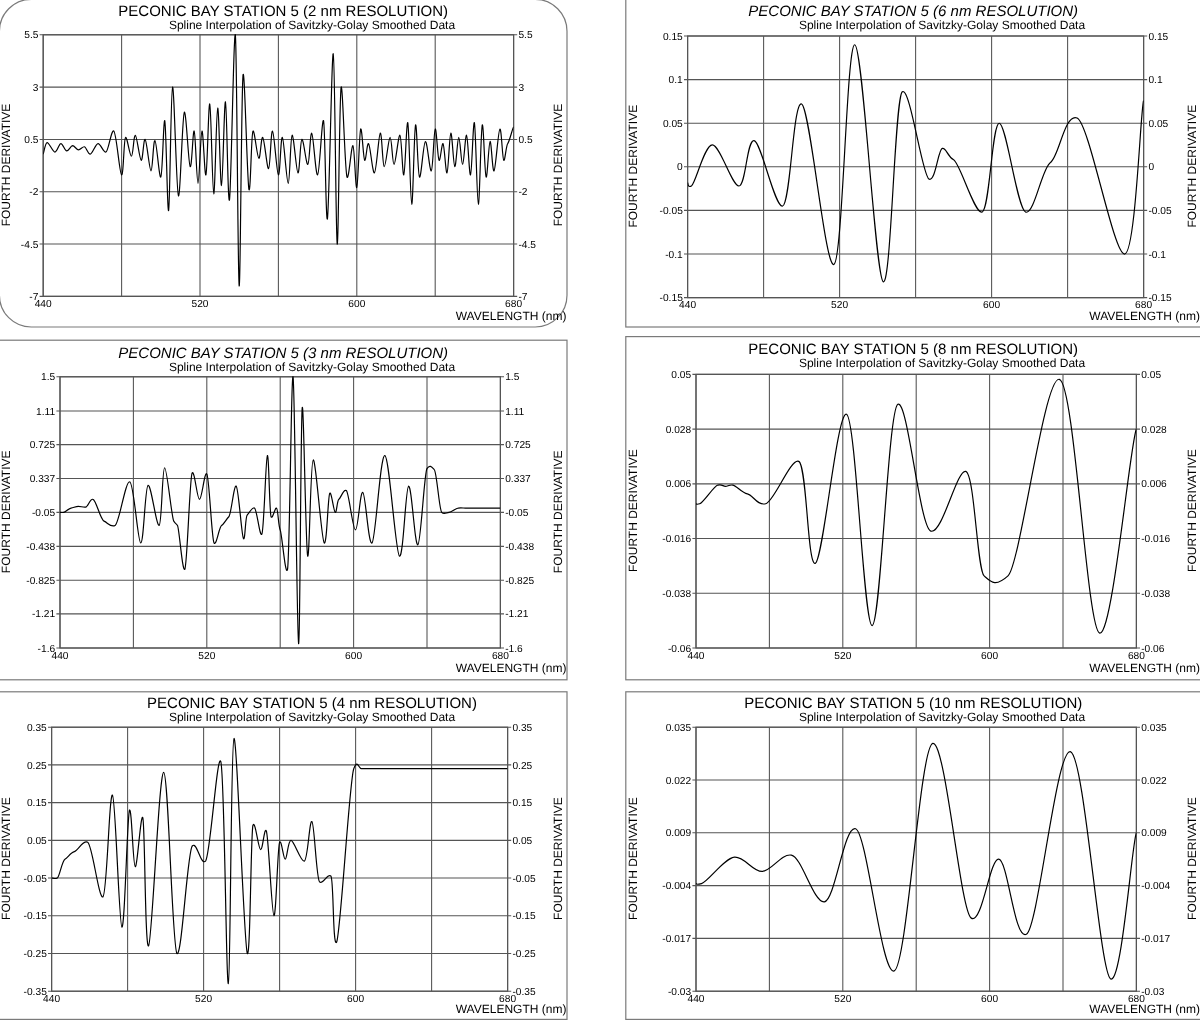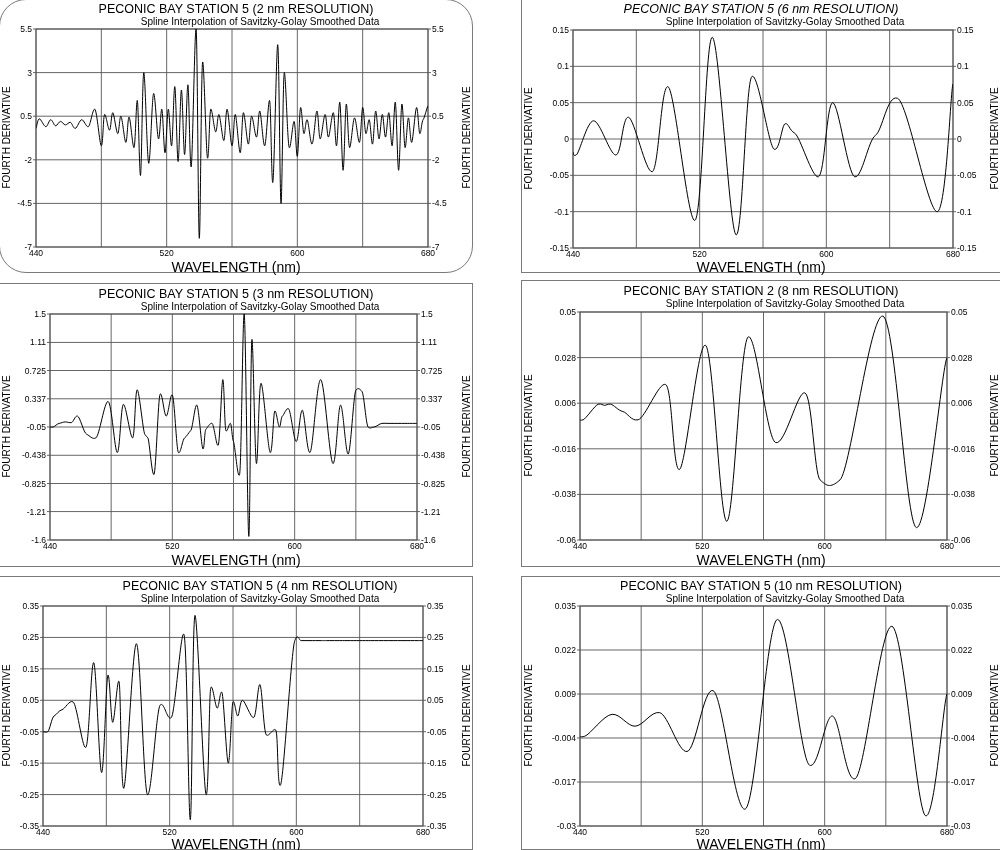--- a/index.html
+++ b/index.html
@@ -2,21 +2,21 @@
 <html><head>
 <meta charset="utf-8">
 <style>
   html, body { margin:0; padding:0; background:#ffffff; }
   body { width:1000px; height:850px; position:relative; overflow:hidden;
          font-family: "Liberation Sans", sans-serif; color:#000; }
   .panel { position:absolute; border:1px solid #7a7a7a; background:#fff; box-sizing:border-box; }
   .panel svg { position:absolute; left:0; top:0; overflow:visible; }
   .ptitle { position:absolute; left:0; right:0; text-align:center; font-size:12.5px; }
   .psub { position:absolute; left:0; right:0; text-align:center; font-size:10px;margin-left:48px; }
-  .xlabel { position:absolute; left:0; right:0; text-align:center; font-size:14px; }
+  .xlabel { position:absolute; left:0; right:0; text-align:right; font-size:10px; }
   .ylabel { position:absolute; font-size:10px; white-space:nowrap; transform-origin:center center; }
   .tick { font-family: "Liberation Sans", sans-serif; font-size:8.5px; fill:#000; }
 </style>
 </head>
 <body>
 
 <div class="panel" style="left:-1px; top:-1px; width:474px; height:274px;border-radius:27px;">
   <div class="ptitle" style="top:2px;">PECONIC BAY STATION 5 (2 nm RESOLUTION)</div>
   <div class="psub" style="top:16px;">Spline Interpolation of Savitzky-Golay Smoothed Data</div>
   <div class="xlabel" style="top:259px;">WAVELENGTH (nm)</div>
@@ -105,21 +105,21 @@
       <defs>
         <clipPath id="clip1">
           <rect x="51" y="29" width="380" height="220"></rect>
         </clipPath>
       </defs>
       <path d="M51.0,152.1 C51.5,152.2 50.7,156.8 54.2,155.0 C57.6,153.2 65.0,120.8 71.6,120.8 C78.2,120.8 87.9,155.2 93.8,155.0 C99.6,154.8 100.3,116.2 106.4,117.2 C112.5,118.2 123.6,173.5 130.2,171.7 C136.8,169.9 138.9,83.8 146.0,86.7 C153.1,89.5 165.5,223.3 172.9,220.4 C180.3,217.5 183.5,36.4 190.3,37.3 C197.2,38.1 207.5,232.6 214.1,234.9 C220.7,237.2 223.6,81.5 229.9,76.5 C236.3,71.5 246.5,146.4 252.1,149.2 C257.6,151.9 259.7,124.7 263.2,123.7 C266.6,122.8 267.1,130.1 272.7,133.2 C278.2,136.3 290.1,178.6 296.4,176.8 C302.8,175.0 304.6,102.7 310.7,102.7 C316.7,102.7 325.7,174.9 332.8,176.8 C340.0,178.7 346.3,139.9 353.4,135.4 C360.5,130.8 365.3,93.9 375.6,98.3 C385.9,102.8 405.9,212.5 415.2,211.7 C424.4,210.8 428.4,91.2 431.0,83.8" fill="none" stroke="#000000" stroke-width="1" clip-path="url(#clip1)"></path>
     </svg>
 </div>
 
 <div class="panel" style="left:-1px; top:283px; width:474px; height:284px;">
-  <div class="ptitle" style="top:3px;">PECONIC BAY STATION 5 (3 nm RESOLUTION)</div>
+  <div class="ptitle" style="top:3px;font-style:italic;">PECONIC BAY STATION 5 (3 nm RESOLUTION)</div>
   <div class="psub" style="top:17px;">Spline Interpolation of Savitzky-Golay Smoothed Data</div>
   <div class="xlabel" style="top:268px;">WAVELENGTH (nm)</div>
   <div class="ylabel yl-left" style="top: 137px; transform: rotate(-90deg); left: -45px;">FOURTH DERIVATIVE</div>
   <div class="ylabel yl-right" style="top: 137px; transform: rotate(-90deg); left: 415px;">FOURTH DERIVATIVE</div>
   <svg width="474" height="284">
       <rect x="50" y="30" width="367" height="226" fill="none" stroke="#555555" stroke-width="1"></rect>
       <line x1="47" x2="420" y1="30" y2="30" stroke="#555555" stroke-width="0.9"></line>
       <text x="46" y="33" text-anchor="end" class="tick">1.5</text>
       <text x="421" y="33" text-anchor="start" class="tick">1.5</text>
       <line x1="47" x2="420" y1="58.432258064516134" y2="58.432258064516134" stroke="#555555" stroke-width="0.9"></line>
@@ -160,21 +160,21 @@
       <defs>
         <clipPath id="clip2">
           <rect x="50" y="29" width="367" height="228"></rect>
         </clipPath>
       </defs>
       <path d="M50.0,143.0 C50.5,143.0 51.5,143.2 53.1,143.0 C54.6,142.8 57.1,139.7 59.2,139.4 C61.2,139.1 63.3,137.9 65.3,137.9 C67.3,137.9 69.4,139.0 71.4,138.6 C73.4,138.3 75.0,131.4 77.5,132.1 C80.1,132.7 83.6,149.0 86.7,150.3 C89.8,151.6 92.3,155.8 95.9,153.9 C99.4,152.0 104.5,116.6 108.1,117.5 C111.7,118.3 114.7,168.3 117.3,168.5 C119.8,168.7 120.9,121.3 123.4,120.4 C125.9,119.5 130.3,154.8 132.6,153.9 C134.9,153.1 135.1,106.0 137.2,105.8 C139.2,105.6 143.0,147.5 144.8,150.3 C146.6,153.1 146.3,151.6 147.9,153.9 C149.4,156.3 151.9,192.9 154.0,190.4 C156.0,187.8 158.1,113.6 160.1,110.2 C162.1,106.8 164.2,132.0 166.2,132.1 C168.3,132.1 170.3,108.8 172.3,110.9 C174.4,113.0 176.4,166.0 178.4,168.5 C180.5,171.0 182.5,155.2 184.6,153.9 C186.6,152.7 188.6,148.6 190.7,146.6 C192.7,144.7 194.8,120.1 196.8,121.1 C198.8,122.2 201.4,163.5 202.9,164.9 C204.4,166.3 204.4,146.7 206.0,145.2 C207.5,143.7 210.1,138.4 212.1,139.4 C214.1,140.3 216.4,163.8 218.2,161.2 C220.0,158.7 221.5,96.5 222.8,95.6 C224.1,94.8 224.6,144.1 225.9,146.6 C227.1,149.2 229.2,138.7 230.4,139.4 C231.7,140.0 232.0,154.6 233.5,157.6 C235.0,160.6 237.8,197.8 239.6,190.4 C241.4,182.9 242.7,26.4 244.2,30.0 C245.7,33.6 247.5,250.9 248.8,252.4 C250.1,253.8 250.6,59.8 251.9,55.5 C253.1,51.3 254.9,176.9 256.4,179.5 C258.0,182.0 258.7,99.9 261.0,99.3 C263.3,98.6 267.9,166.9 270.2,168.5 C272.5,170.1 273.3,128.4 274.8,127.0 C276.3,125.5 278.1,142.7 279.4,143.0 C280.6,143.3 280.9,133.1 282.4,132.1 C284.0,131.0 286.3,123.3 288.6,124.8 C290.8,126.3 293.9,157.5 296.2,157.6 C298.5,157.7 300.0,125.6 302.3,126.2 C304.6,126.9 306.9,170.3 310.0,168.5 C313.0,166.7 316.8,95.0 320.7,95.6 C324.5,96.3 329.6,178.0 332.9,179.5 C336.2,180.9 338.0,121.7 340.5,121.1 C343.1,120.6 345.6,170.8 348.2,170.0 C350.7,169.1 353.5,110.2 355.8,106.5 C358.1,102.9 359.9,105.2 361.9,107.3 C364.0,109.4 366.0,140.9 368.1,143.0 C370.1,145.1 371.9,143.2 374.2,143.0 C376.5,142.8 379.5,139.6 381.8,139.4 C384.1,139.1 385.9,139.4 387.9,139.4 C390.0,139.4 391.8,139.4 394.1,139.4 C396.4,139.4 399.4,139.4 401.7,139.4 C404.0,139.4 405.8,139.4 407.8,139.4 C409.9,139.4 412.4,139.4 413.9,139.4 C415.5,139.4 416.5,139.4 417.0,139.4" fill="none" stroke="#000000" stroke-width="1" clip-path="url(#clip2)"></path>
     </svg>
 </div>
 
 <div class="panel" style="left:521px; top:280px; width:480px; height:287px;">
-  <div class="ptitle" style="top:3px;">PECONIC BAY STATION 2 (8 nm RESOLUTION)</div>
+  <div class="ptitle" style="top:3px;">PECONIC BAY STATION 5 (8 nm RESOLUTION)</div>
   <div class="psub" style="top:17px;">Spline Interpolation of Savitzky-Golay Smoothed Data</div>
   <div class="xlabel" style="top:271px;">WAVELENGTH (nm)</div>
   <div class="ylabel yl-left" style="top: 139px; transform: rotate(-90deg); left: -45px;">FOURTH DERIVATIVE</div>
   <div class="ylabel yl-right" style="top: 139px; transform: rotate(-90deg); left: 421px;">FOURTH DERIVATIVE</div>
   <svg width="480" height="287">
       <rect x="58" y="31" width="367" height="228" fill="none" stroke="#555555" stroke-width="1"></rect>
       <line x1="55" x2="428" y1="31" y2="31" stroke="#555555" stroke-width="0.9"></line>
       <text x="54" y="34" text-anchor="end" class="tick">0.05</text>
       <text x="429" y="34" text-anchor="start" class="tick">0.05</text>
       <line x1="55" x2="428" y1="76.60000000000002" y2="76.60000000000002" stroke="#555555" stroke-width="0.9"></line>

